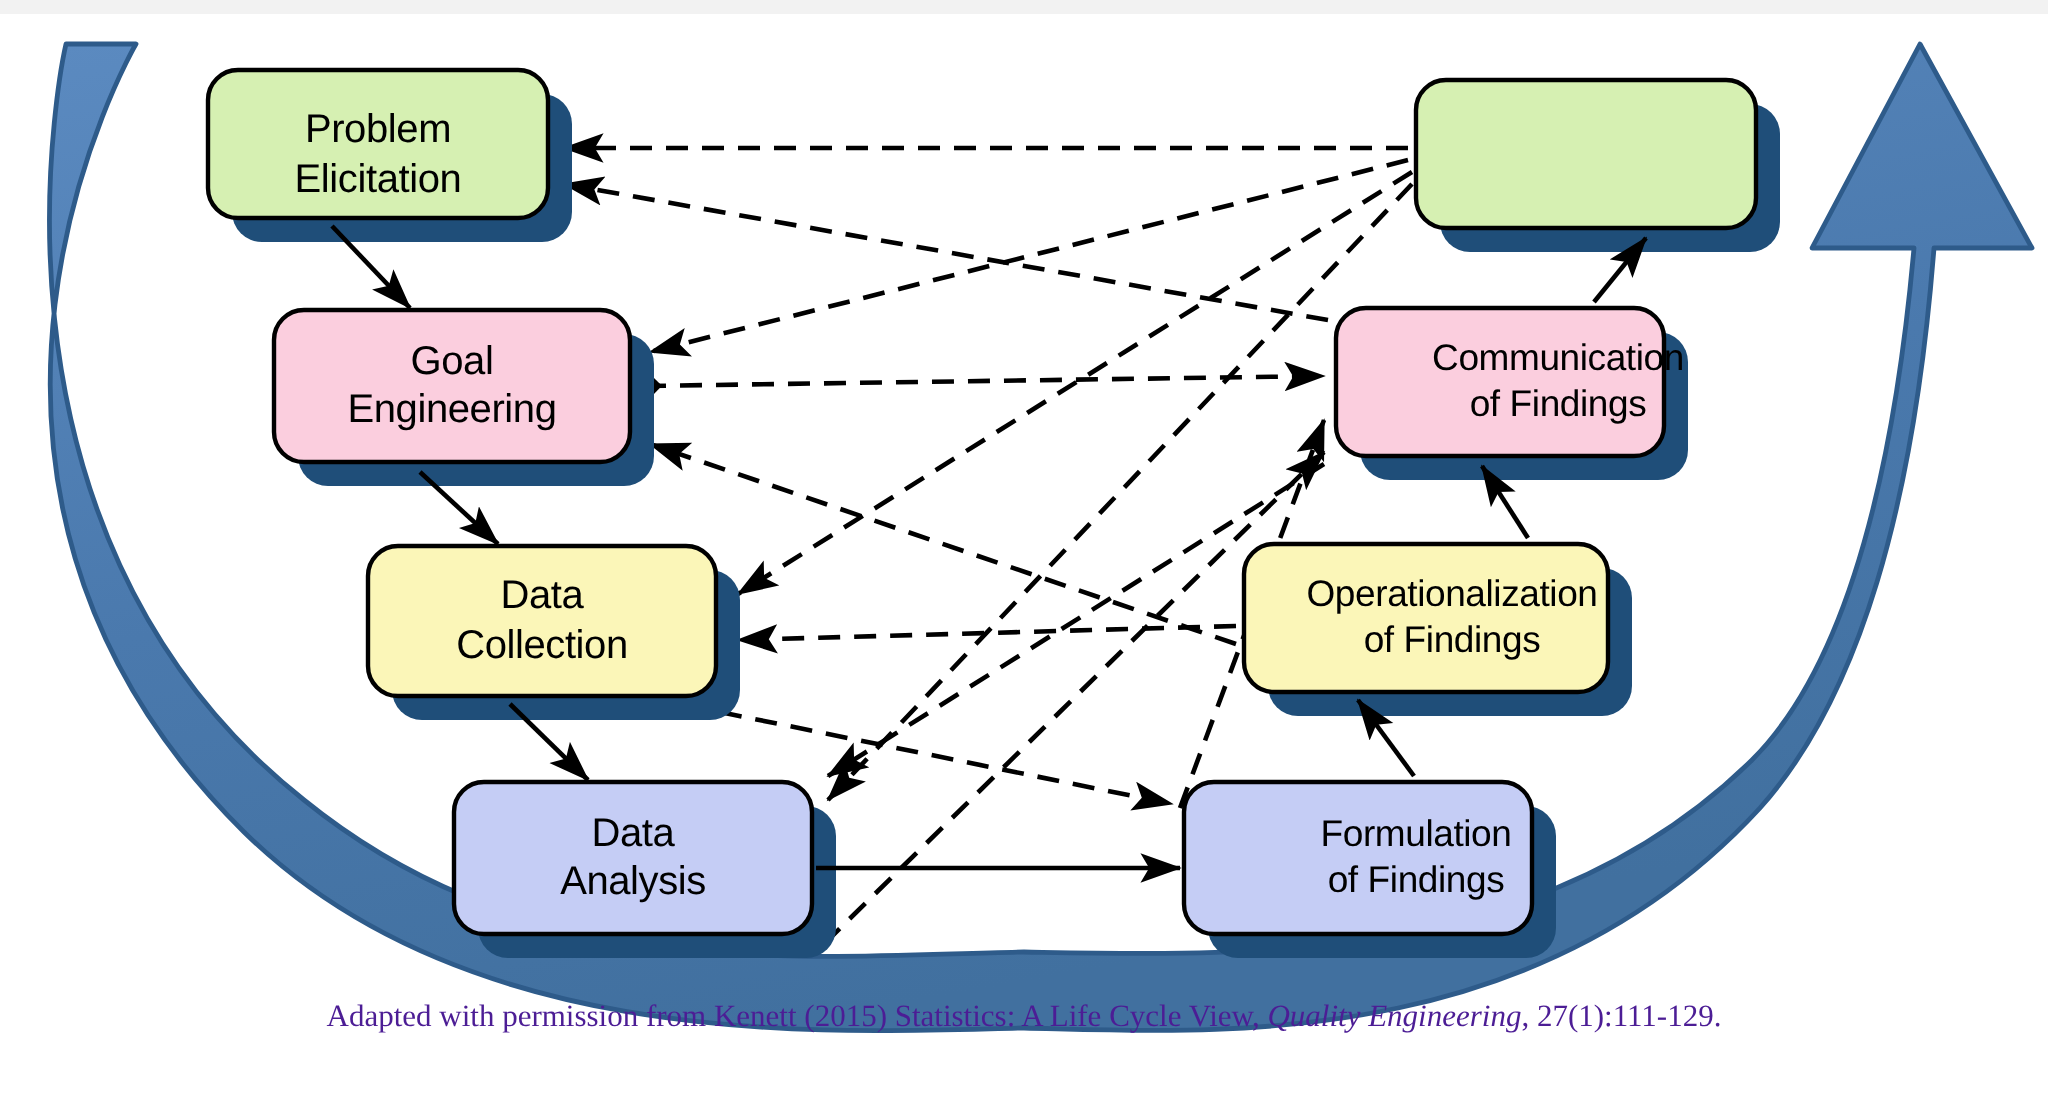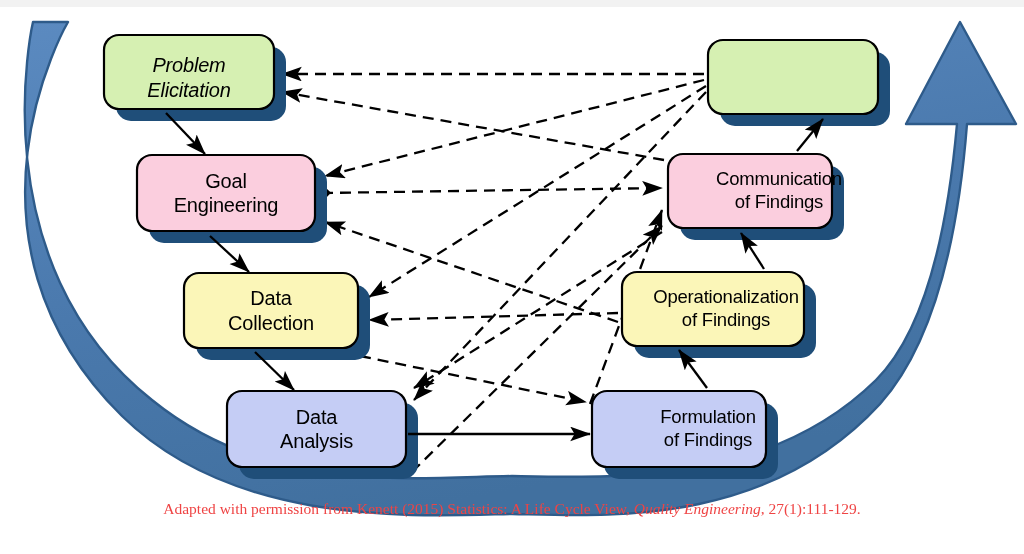--- a/index.html
+++ b/index.html
@@ -19,21 +19,21 @@
     pointer-events:none;
     white-space:pre-line;
   }
   .nodelabel.small{font-size:18.5px;margin-left:29px;}
   #caption{
     position:absolute;
     left:0;top:500px;width:1024px;
     text-align:center;
     font-family:"Liberation Serif", serif;
     font-size:15.5px;
-    color:#ef4444;
+    color:#4c1d95;
   }
   #caption i{font-style:italic;}
 </style>
 </head>
 <body>
 
 <div id="stage">
 
   <div id="topstrip"></div>
 
@@ -110,21 +110,21 @@
       <line x1="166" y1="113" x2="205" y2="154"></line>
       <line x1="210" y1="236" x2="249" y2="272"></line>
       <line x1="255" y1="352" x2="294" y2="390"></line>
       <line x1="408" y1="434" x2="590" y2="434"></line>
       <line x1="707" y1="388" x2="679" y2="350"></line>
       <line x1="764" y1="269" x2="741" y2="233"></line>
       <line x1="797" y1="151" x2="823" y2="119"></line>
     </g>
   </svg>
 
-  <div class="nodelabel" style="left:104px;top:35px;width:170px;height:85px;font-style:italic;">Problem
+  <div class="nodelabel" style="left:104px;top:35px;width:170px;height:85px;">Problem
 Elicitation</div>
   <div class="nodelabel" style="left:137px;top:155px;width:178px;height:76px;">Goal
 Engineering</div>
   <div class="nodelabel" style="left:184px;top:273px;width:174px;height:75px;">Data
 Collection</div>
   <div class="nodelabel" style="left:227px;top:391px;width:179px;height:76px;">Data
 Analysis</div>
   <div class="nodelabel small" style="left:668px;top:154px;width:164px;height:74px;">Communication
 of Findings</div>
   <div class="nodelabel small" style="left:622px;top:272px;width:150px;height:74px;">Operationalization

